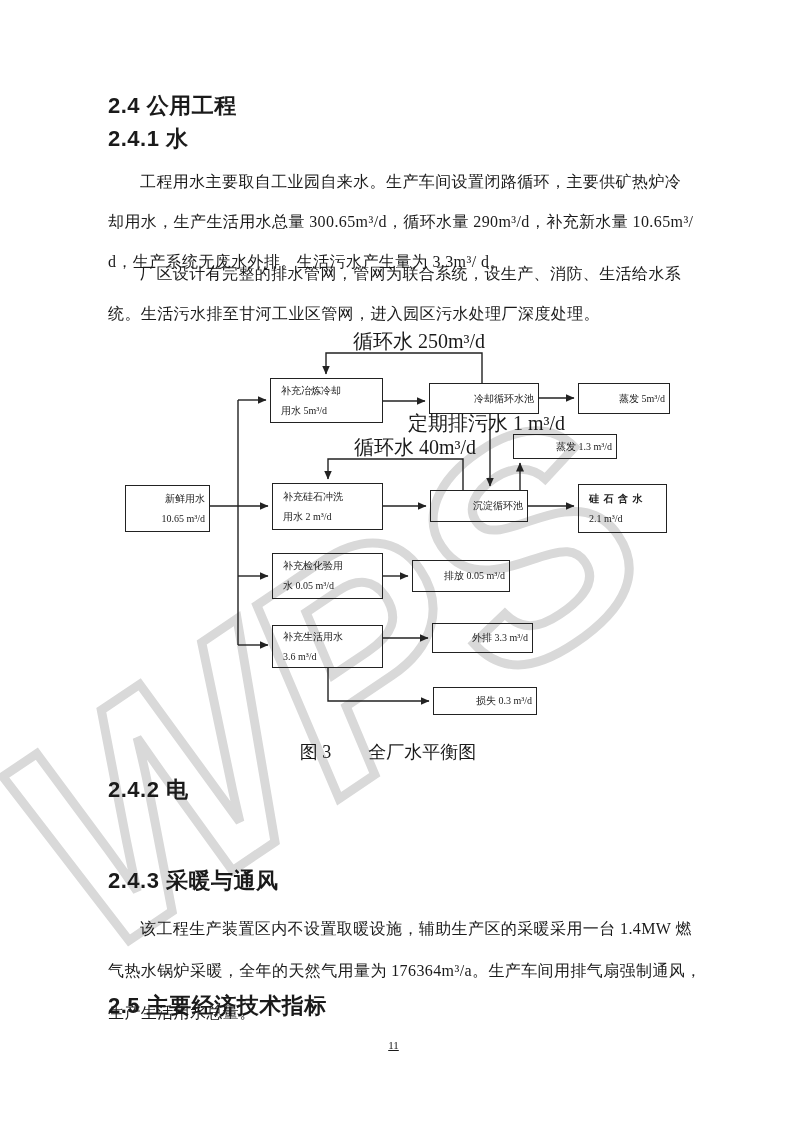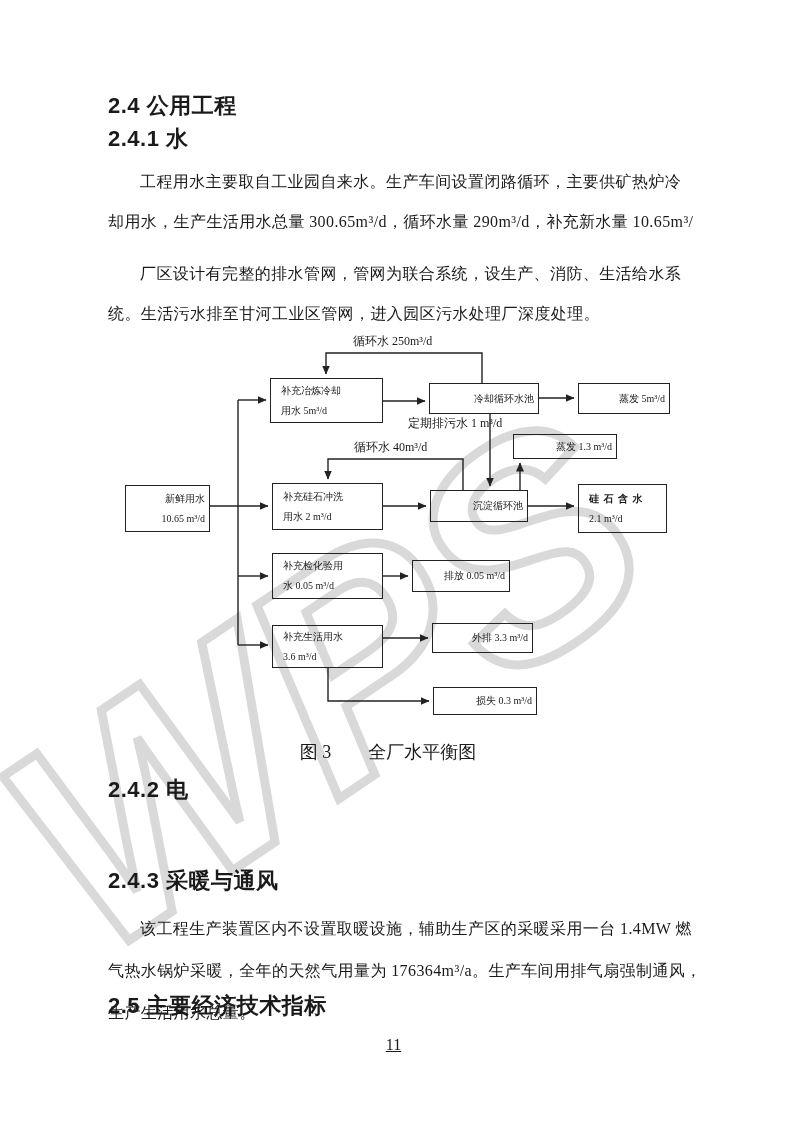--- a/index.html
+++ b/index.html
@@ -27,48 +27,49 @@
     position:absolute; box-sizing:border-box;
     border:1.4px solid #222222; background:transparent;
     font-size:10px; line-height:20px;
     display:flex; flex-direction:column; justify-content:center;
   }
   .node.left-align { align-items:flex-start; padding:2px 4px 2px 10px; }
   .node.center-align { align-items:flex-end; padding:2px 4px; }
   .node .nline { white-space:nowrap; }
   .node .spread { letter-spacing:4.5px;font-weight:bold; }
   .flow-label {
-    position:absolute; font-size:12px; line-height:15px; white-space:nowrap;
+    position:absolute; font-size:20px; line-height:15px; white-space:nowrap;
   }
   .caption {
     position:absolute; left:0; top:740px; width:776px;
     text-align:center; font-size:18px; line-height:24px;
   }
   .caption .gap { display:inline-block; width:37px; }
   .page-number {
     position:absolute; left:0; top:1037px; width:787px;
-    text-align:center; font-size:16px; line-height:16px;text-decoration:underline;
+    text-align:center; font-size:11px; line-height:16px;text-decoration:underline;
   }
   .watermark { position:absolute; left:0; top:0; pointer-events:none; }
 </style>
 </head>
 <body>
 
 <div class="page">
 
   <svg class="watermark" width="793" height="1122" viewBox="0 0 793 1122">
     <text x="0" y="0" transform="translate(100,960) rotate(-34)" font-family="Liberation Sans, sans-serif" font-style="italic" font-weight="bold" font-size="300" fill="none" stroke="#d9d9d9" stroke-width="9">WPS</text>
   </svg>
 
   <div class="heading" style="top:96px">2.4 公用工程</div>
   <div class="heading" style="top:129px">2.4.1 水</div>
 
   <div class="para lh28" style="top:156px">
     <div class="line indent">工程用水主要取自工业园自来水。生产车间设置闭路循环，主要供矿热炉冷</div>
     <div class="line">却用水，生产生活用水总量 300.65m³/d，循环水量 290m³/d，补充新水量 10.65m³/</div>
+    <div class="line">d，生产系统无废水外排。生活污水产生量为 3.3m³/ d。</div>
   </div>
   <div class="para lh28" style="top:248px">
     <div class="line indent">厂区设计有完整的排水管网，管网为联合系统，设生产、消防、生活给水系</div>
     <div class="line">统。生活污水排至甘河工业区管网，进入园区污水处理厂深度处理。</div>
   </div>
 
   <svg class="flow-svg" width="793" height="1122" viewBox="0 0 793 1122">
     <defs>
       <marker id="arr" markerWidth="10" markerHeight="9" refX="8.5" refY="4" orient="auto" markerUnits="userSpaceOnUse">
         <path d="M0,0 L9,4 L0,8 Z" fill="#222222"></path>

